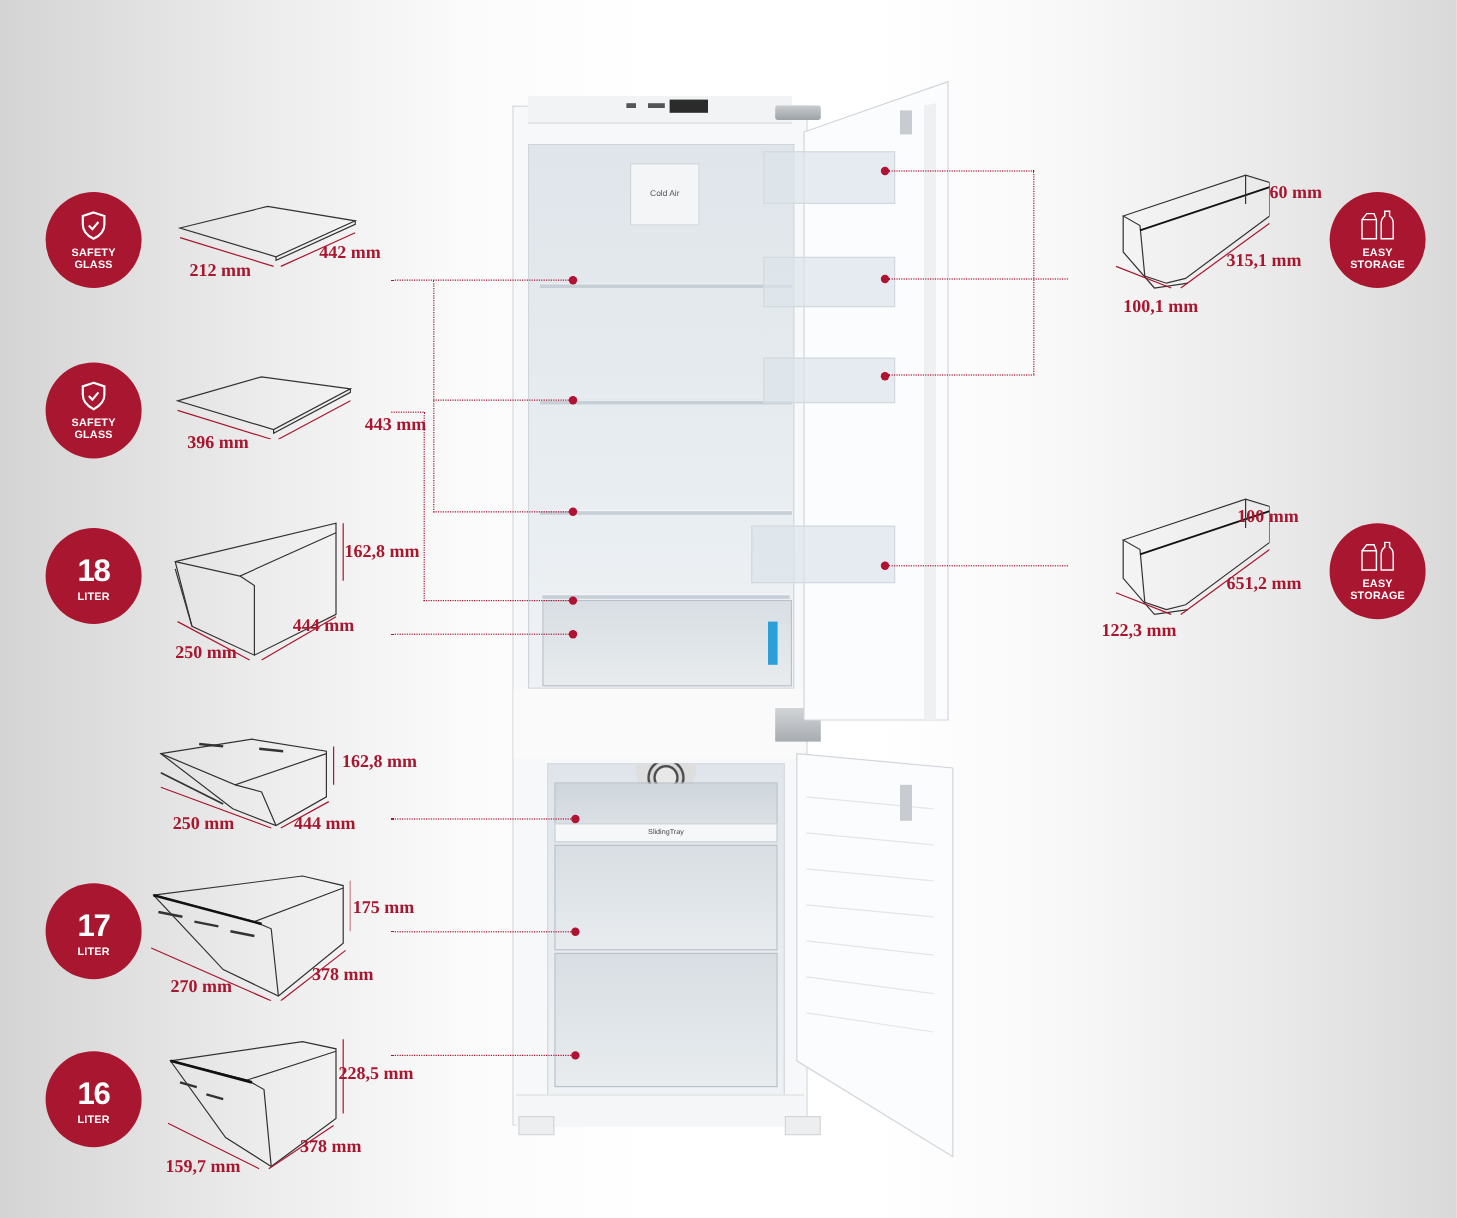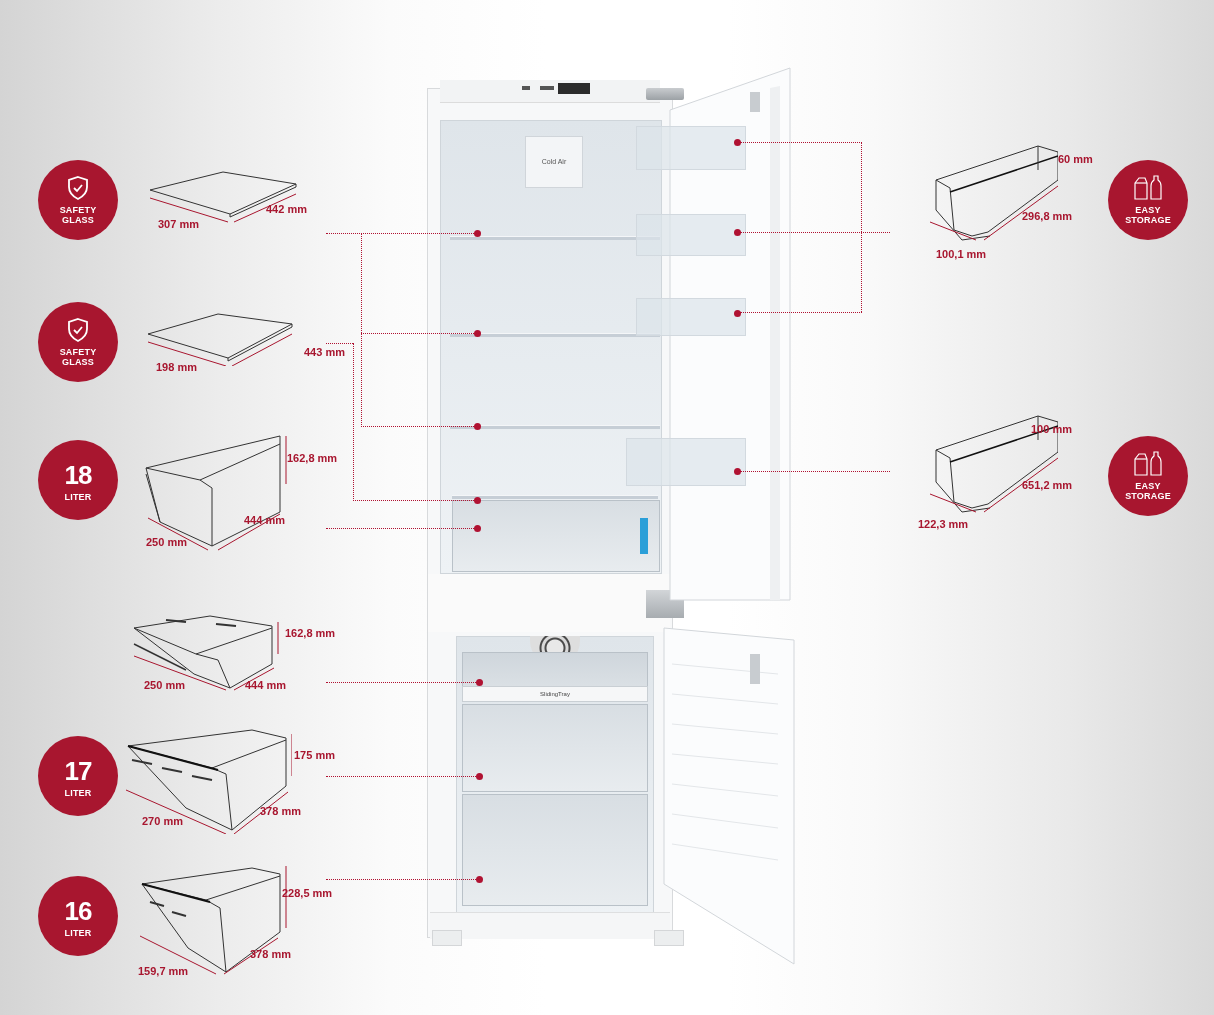--- a/index.html
+++ b/index.html
@@ -10,21 +10,21 @@
   }
   .abs { position:absolute; }
   .badge {
     position:absolute; width:80px; height:80px; border-radius:50%;
     background:#a8162f; color:#fff; text-align:center;
     display:flex; flex-direction:column; align-items:center; justify-content:center;
     font-weight:bold;
   }
   .badge .t { font-size:9px; line-height:10px; letter-spacing:0.2px; }
   .badge .num { font-size:26px; line-height:34px; letter-spacing:-1px; }
-  .dim { position:absolute; color:#a8162f; font-weight:bold; font-size:11px; white-space:nowrap; }
+  .dim { position:absolute; color:#a8162f; font-weight:bold; font-size:15px; white-space:nowrap;font-family:Liberation Serif, serif; }
   .dot { position:absolute; width:7px; height:7px; border-radius:50%; background:#b01232; }
   .hl { position:absolute; border-top:1.5px dotted #b01232; height:0; }
   .vl { position:absolute; border-left:1.5px dotted #b01232; width:0; }
   .fridge-body { position:absolute; left:427px; top:88px; width:244px; height:848px; background:#f7f8f9; border:1px solid #d8dadc; }
   .comp { position:absolute; background:linear-gradient(180deg,#dfe5ea,#eef2f5); border:1px solid #cfd5da; }
   .shelf { position:absolute; height:3px; background:#c6ced6; border-top:1px solid #f4f6f8; }
   .door-bin { position:absolute; background:rgba(220,228,234,0.7); border:1px solid #d2d9df; }
   .drawer { position:absolute; background:linear-gradient(180deg,#d8dee3,#e8ecef); border:1px solid #b9c1c8; }
   svg { display:block; }
 </style>
@@ -139,40 +139,40 @@
       </svg>
     <div class="t" style="margin-top:4px;">SAFETY</div>
     <div class="t">GLASS</div>
   </div>
   <svg class="abs" style="left:148px;top:168px;" width="150" height="55">
     <polygon points="2,22 75,4 148,16 82,46" fill="none" stroke="#333" stroke-width="1"></polygon>
     <polyline points="82,46 82,49 148,19 148,16" fill="none" stroke="#333" stroke-width="1"></polyline>
     <line x1="2" y1="30" x2="80" y2="54" stroke="#a8162f" stroke-width="1"></line>
     <line x1="86" y1="54" x2="148" y2="26" stroke="#a8162f" stroke-width="1"></line>
   </svg>
-  <div class="dim" style="left:158px;top:218px;">307 mm</div>
+  <div class="dim" style="left:158px;top:218px;">212 mm</div>
   <div class="dim" style="left:266px;top:203px;">442 mm</div>
 </div>
 
 <div>
   <div class="badge" style="left:38px;top:302px;">
     <svg width="24" height="26" viewBox="0 0 24 26">
         <path d="M12 2 L21 5 V12 C21 18 16 22 12 24 C8 22 3 18 3 12 V5 Z" fill="none" stroke="#fff" stroke-width="1.8"></path>
         <path d="M8 13 L11 16 L16 10" fill="none" stroke="#fff" stroke-width="1.8"></path>
       </svg>
     <div class="t" style="margin-top:4px;">SAFETY</div>
     <div class="t">GLASS</div>
   </div>
   <svg class="abs" style="left:146px;top:310px;" width="150" height="56">
     <polygon points="2,24 72,4 146,14 82,48" fill="none" stroke="#333" stroke-width="1"></polygon>
     <polyline points="82,48 82,51 146,17 146,14" fill="none" stroke="#333" stroke-width="1"></polyline>
     <line x1="2" y1="32" x2="80" y2="56" stroke="#a8162f" stroke-width="1"></line>
     <line x1="86" y1="56" x2="146" y2="24" stroke="#a8162f" stroke-width="1"></line>
   </svg>
-  <div class="dim" style="left:156px;top:361px;">198 mm</div>
+  <div class="dim" style="left:156px;top:361px;">396 mm</div>
   <div class="dim" style="left:264px;top:346px;padding-left:40px;">443 mm</div>
 </div>
 
 <div>
   <div class="badge" style="left:38px;top:440px;">
     <div class="num">18</div>
     <div class="t">LITER</div>
   </div>
   <svg class="abs" style="left:140px;top:432px;" width="160" height="120">
     <polygon points="6,36 140,4 140,80 72,114 20,90" fill="none" stroke="#333" stroke-width="1"></polygon>
@@ -252,21 +252,21 @@
   <svg class="abs" style="left:928px;top:140px;" width="130" height="110">
     <polygon points="8,40 110,6 130,12 130,40 60,92 44,96 26,90 22,48" fill="none" stroke="#333" stroke-width="1"></polygon>
     <line x1="22" y1="52" x2="130" y2="16" stroke="#111" stroke-width="1.6"></line>
     <polyline points="110,6 110,30" fill="none" stroke="#333" stroke-width="1"></polyline>
     <polyline points="8,40 8,70 34,100 62,96" fill="none" stroke="#333" stroke-width="1"></polyline>
     <line x1="132" y1="6" x2="132" y2="32" stroke="#a8162f" stroke-width="1"></line>
     <line x1="2" y1="82" x2="48" y2="100" stroke="#a8162f" stroke-width="1"></line>
     <line x1="56" y1="100" x2="130" y2="46" stroke="#a8162f" stroke-width="1"></line>
   </svg>
   <div class="dim" style="left:1058px;top:153px;">60 mm</div>
-  <div class="dim" style="left:1022px;top:210px;">296,8 mm</div>
+  <div class="dim" style="left:1022px;top:210px;">315,1 mm</div>
   <div class="dim" style="left:918px;top:248px;margin-left:18px;">100,1 mm</div>
   <div class="badge" style="left:1108px;top:160px;">
     <svg width="32" height="26" viewBox="0 0 32 26">
         <path d="M3 8 L7 3 H13 L15 8 V24 H3 Z" fill="none" stroke="#fff" stroke-width="1.2"></path>
         <line x1="3" y1="8" x2="15" y2="8" stroke="#fff" stroke-width="1.2"></line>
         <path d="M22 1 H26 V5 C29 7 29 9 29 11 V24 H19 V11 C19 9 19 7 22 5 Z" fill="none" stroke="#fff" stroke-width="1.2"></path>
       </svg>
     <div class="t" style="margin-top:4px;">EASY</div>
     <div class="t">STORAGE</div>
   </div>

